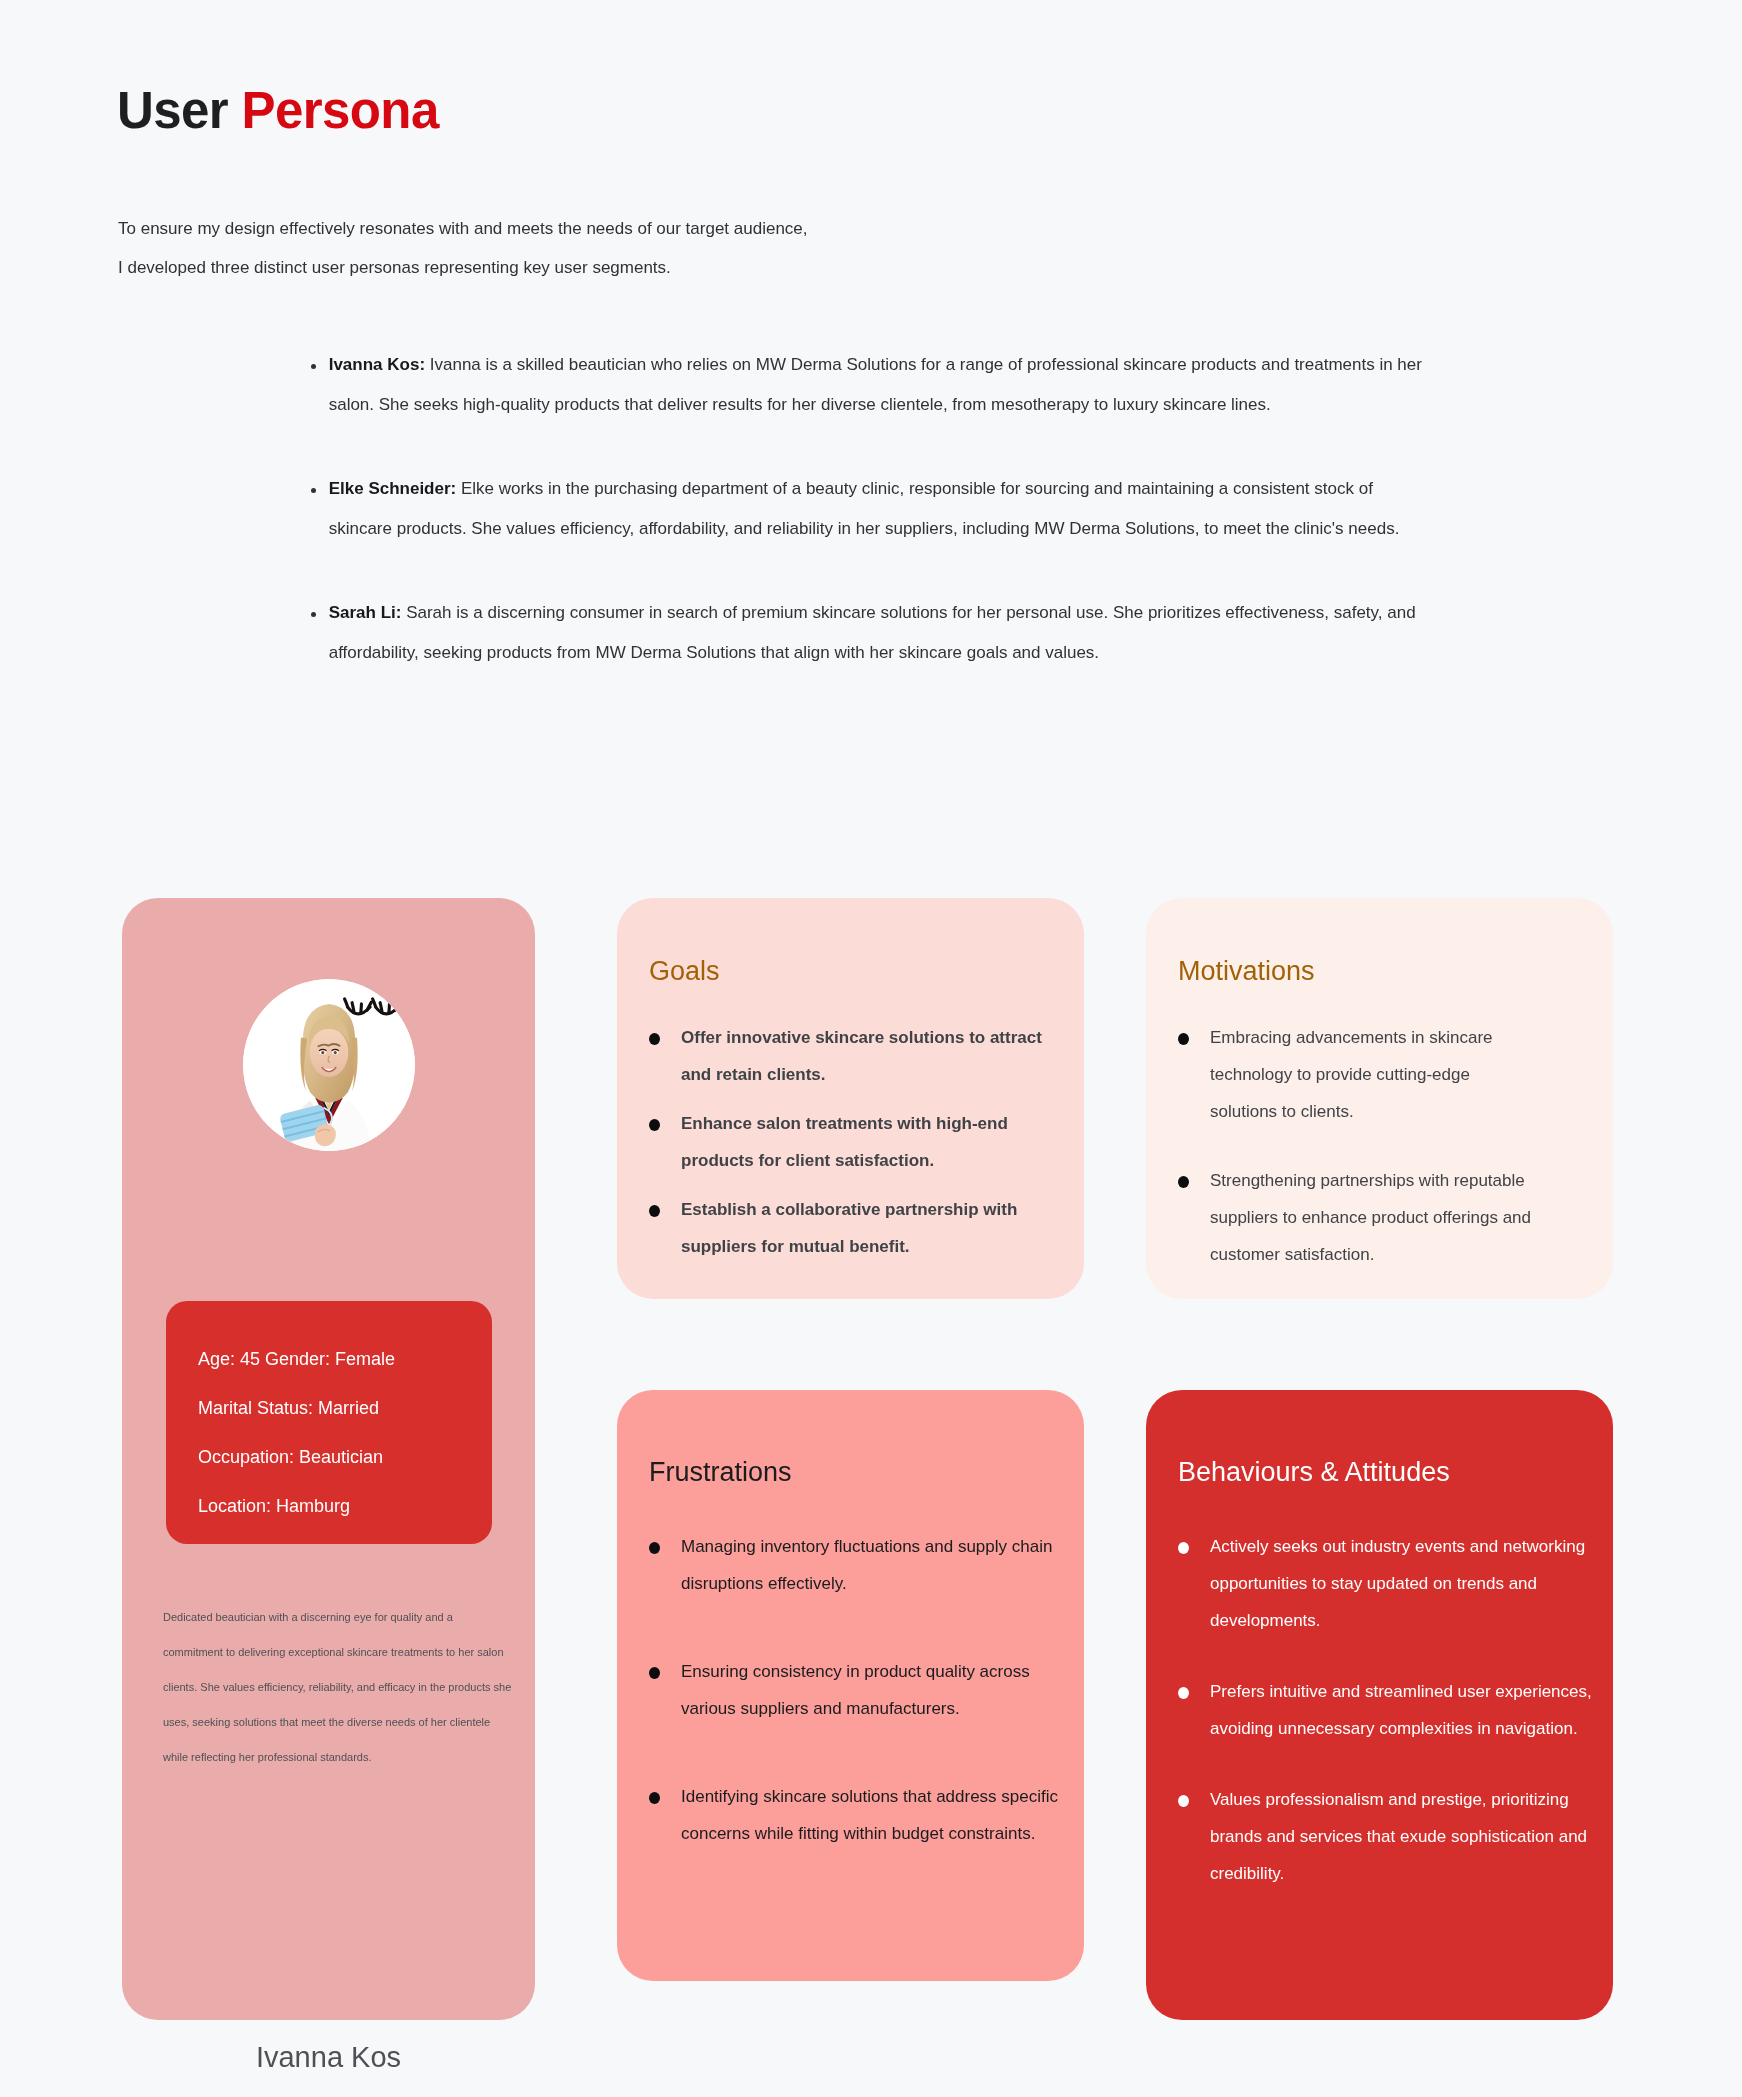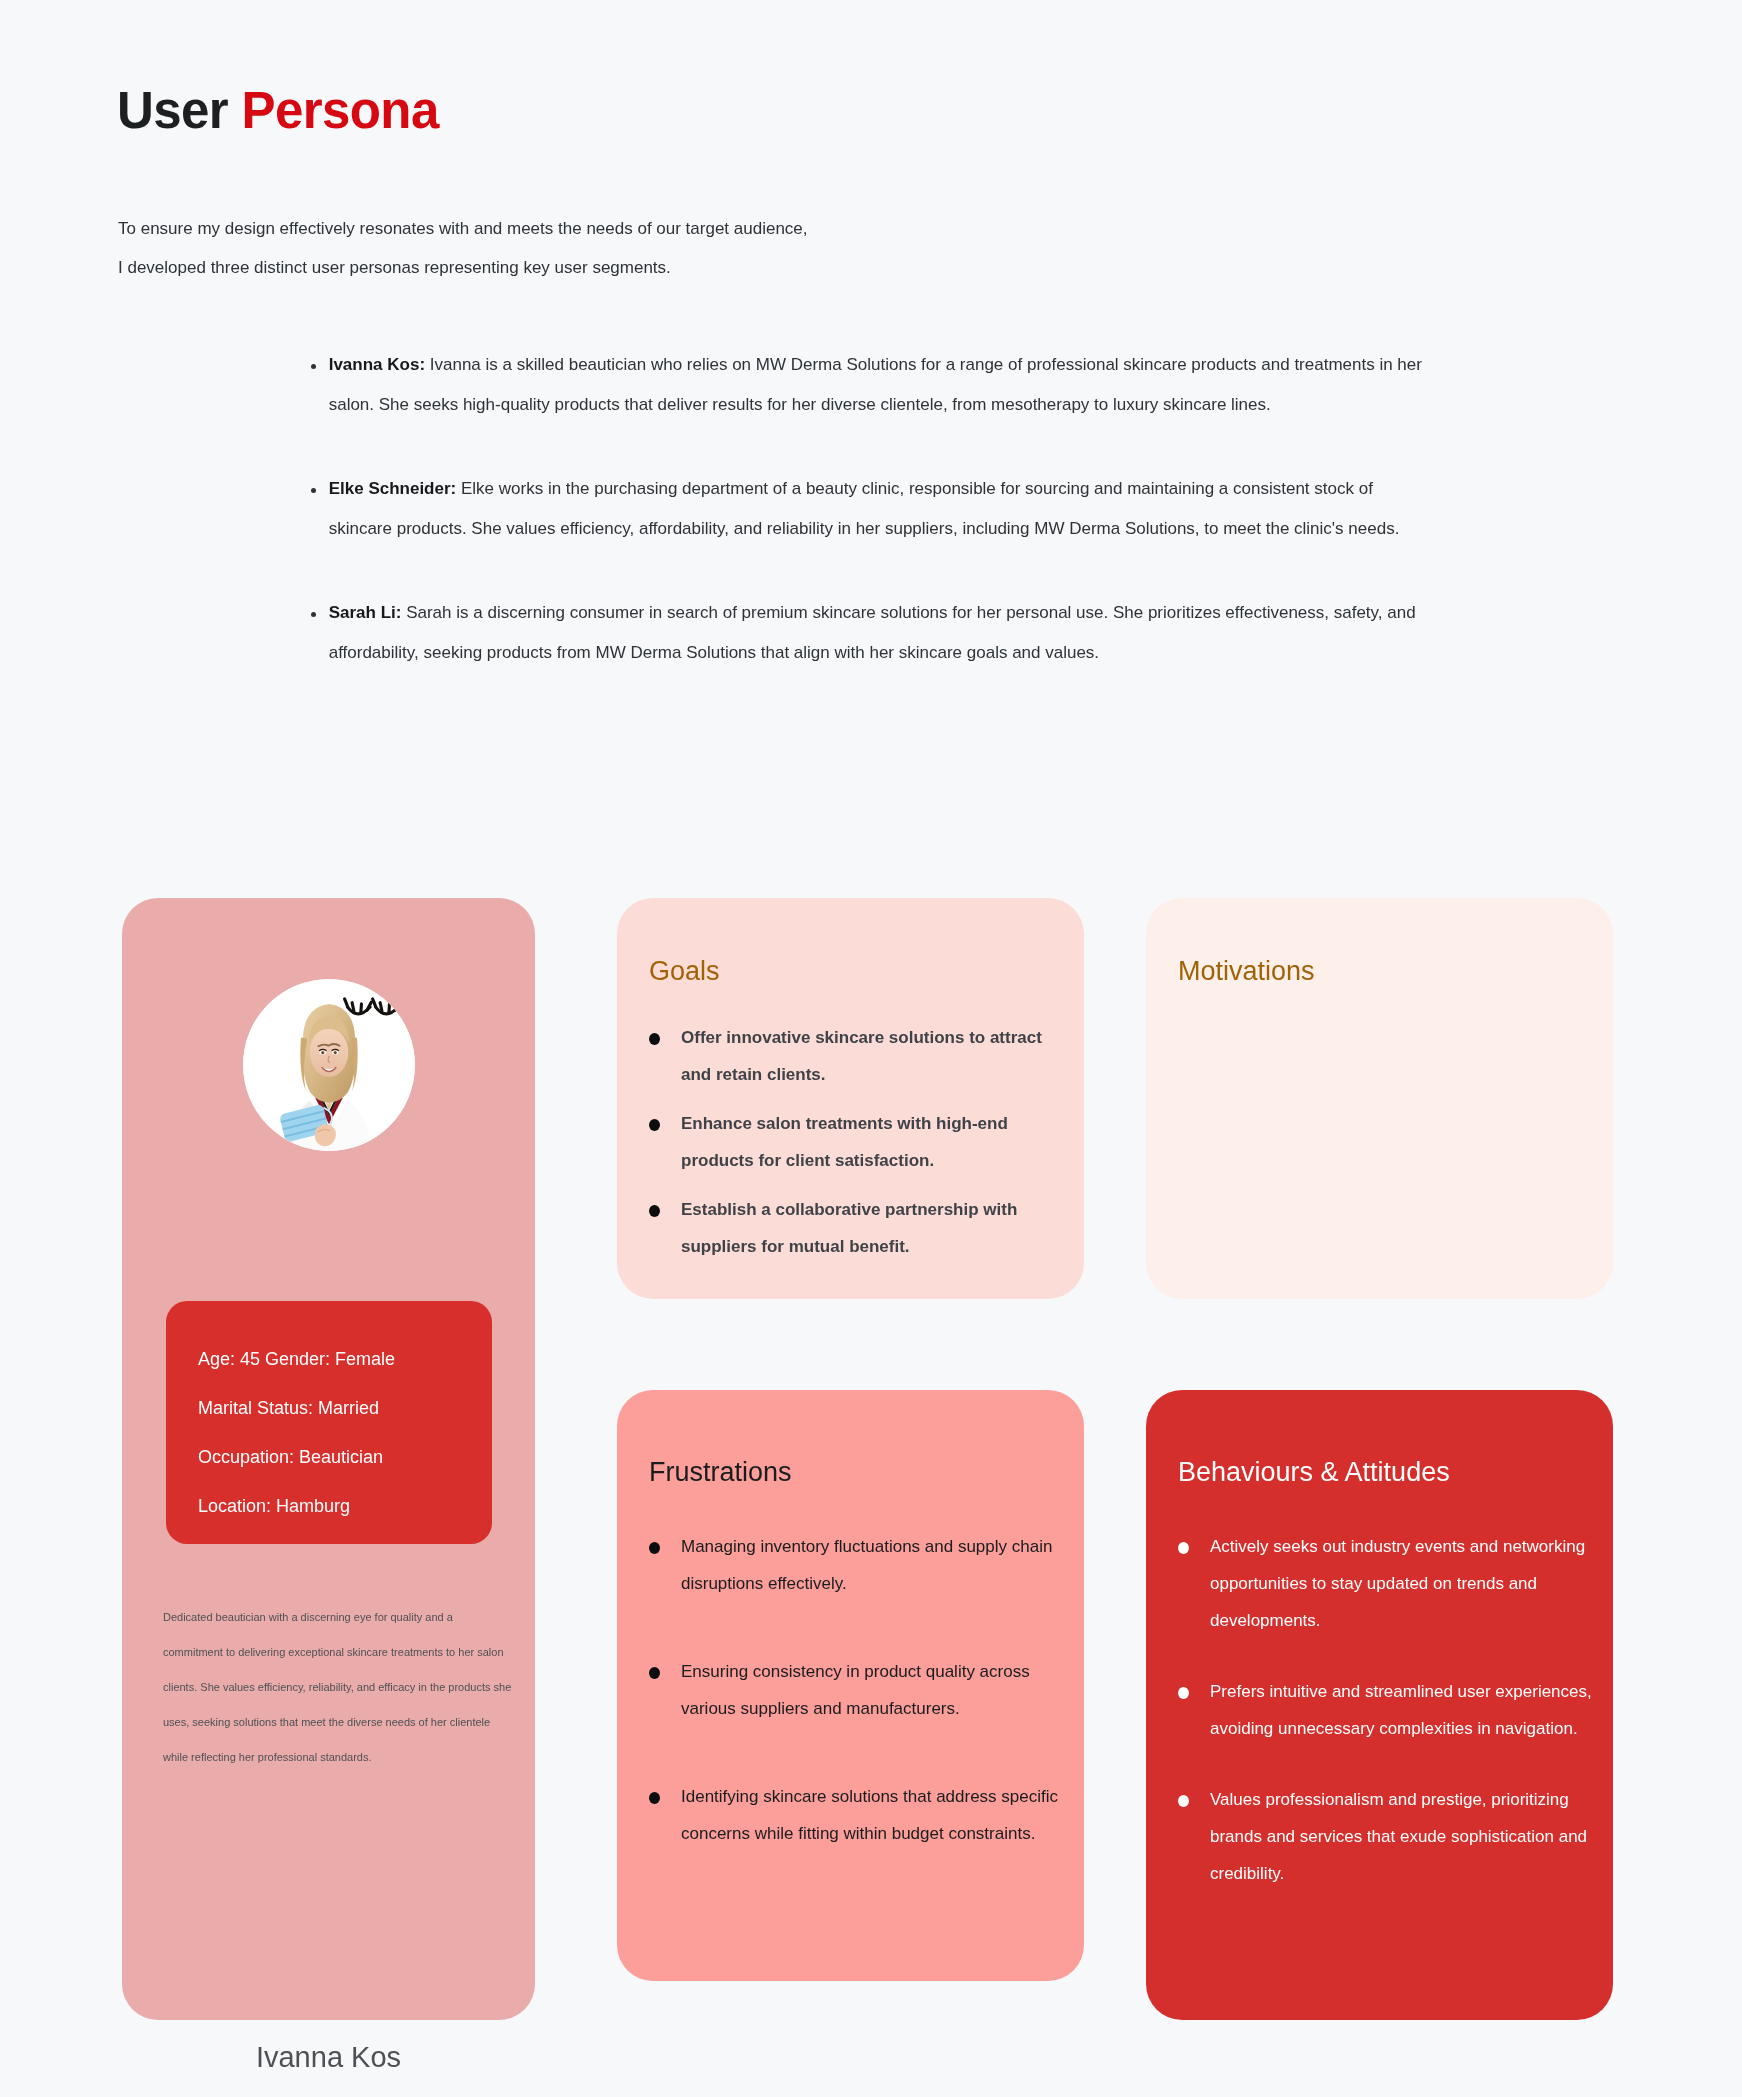--- a/index.html
+++ b/index.html
@@ -354,20 +354,24 @@
       <div class="card-title">Goals</div>
       <div class="card-list">
         <div class="item">Offer innovative skincare solutions to attract and retain clients.</div>
         <div class="item">Enhance salon treatments with high-end products for client satisfaction.</div>
         <div class="item">Establish a collaborative partnership with suppliers for mutual benefit.</div>
       </div>
     </div>
 
     <div class="card card-motivations">
       <div class="card-title">Motivations</div>
+      <div class="card-list">
+        <div class="item">Embracing advancements in skincare technology to provide cutting-edge solutions to clients.</div>
+        <div class="item">Strengthening partnerships with reputable suppliers to enhance product offerings and customer satisfaction.</div>
+      </div>
     </div>
 
     <div class="card card-frustrations">
       <div class="card-title">Frustrations</div>
       <div class="card-list">
         <div class="item">Managing inventory fluctuations and supply chain disruptions effectively.</div>
         <div class="item">Ensuring consistency in product quality across various suppliers and manufacturers.</div>
         <div class="item">Identifying skincare solutions that address specific concerns while fitting within budget constraints.</div>
       </div>
     </div>

